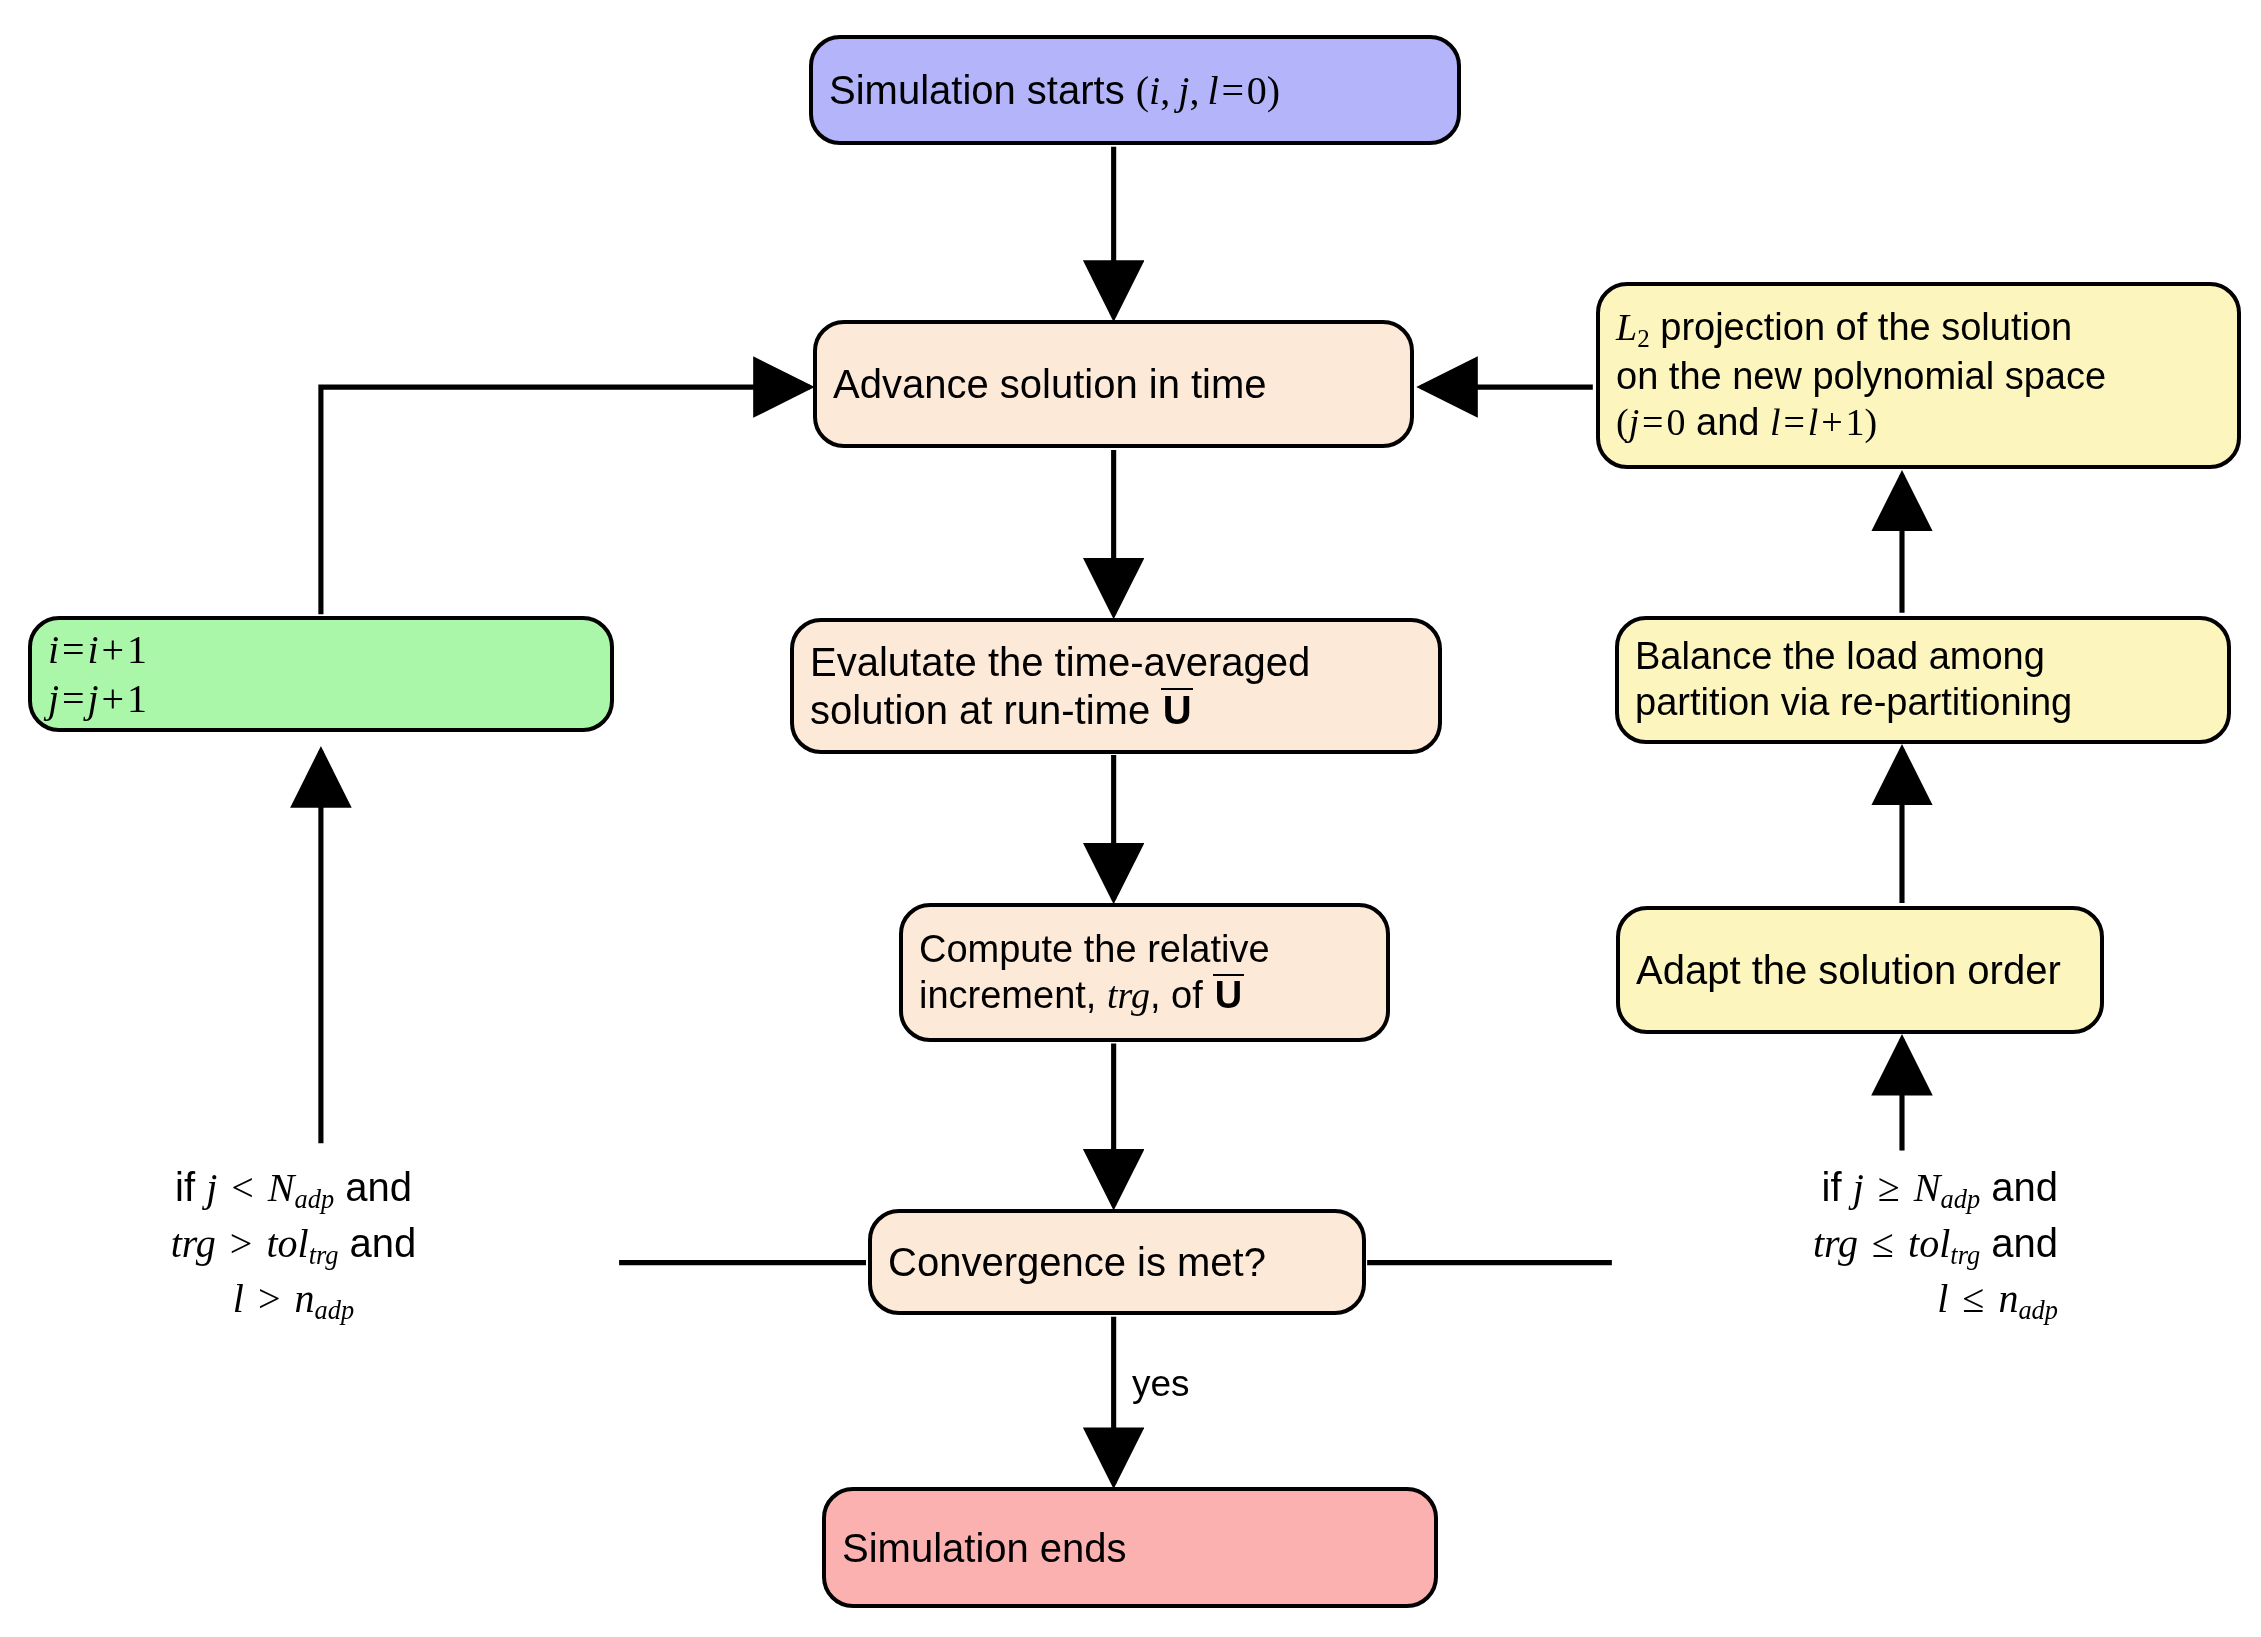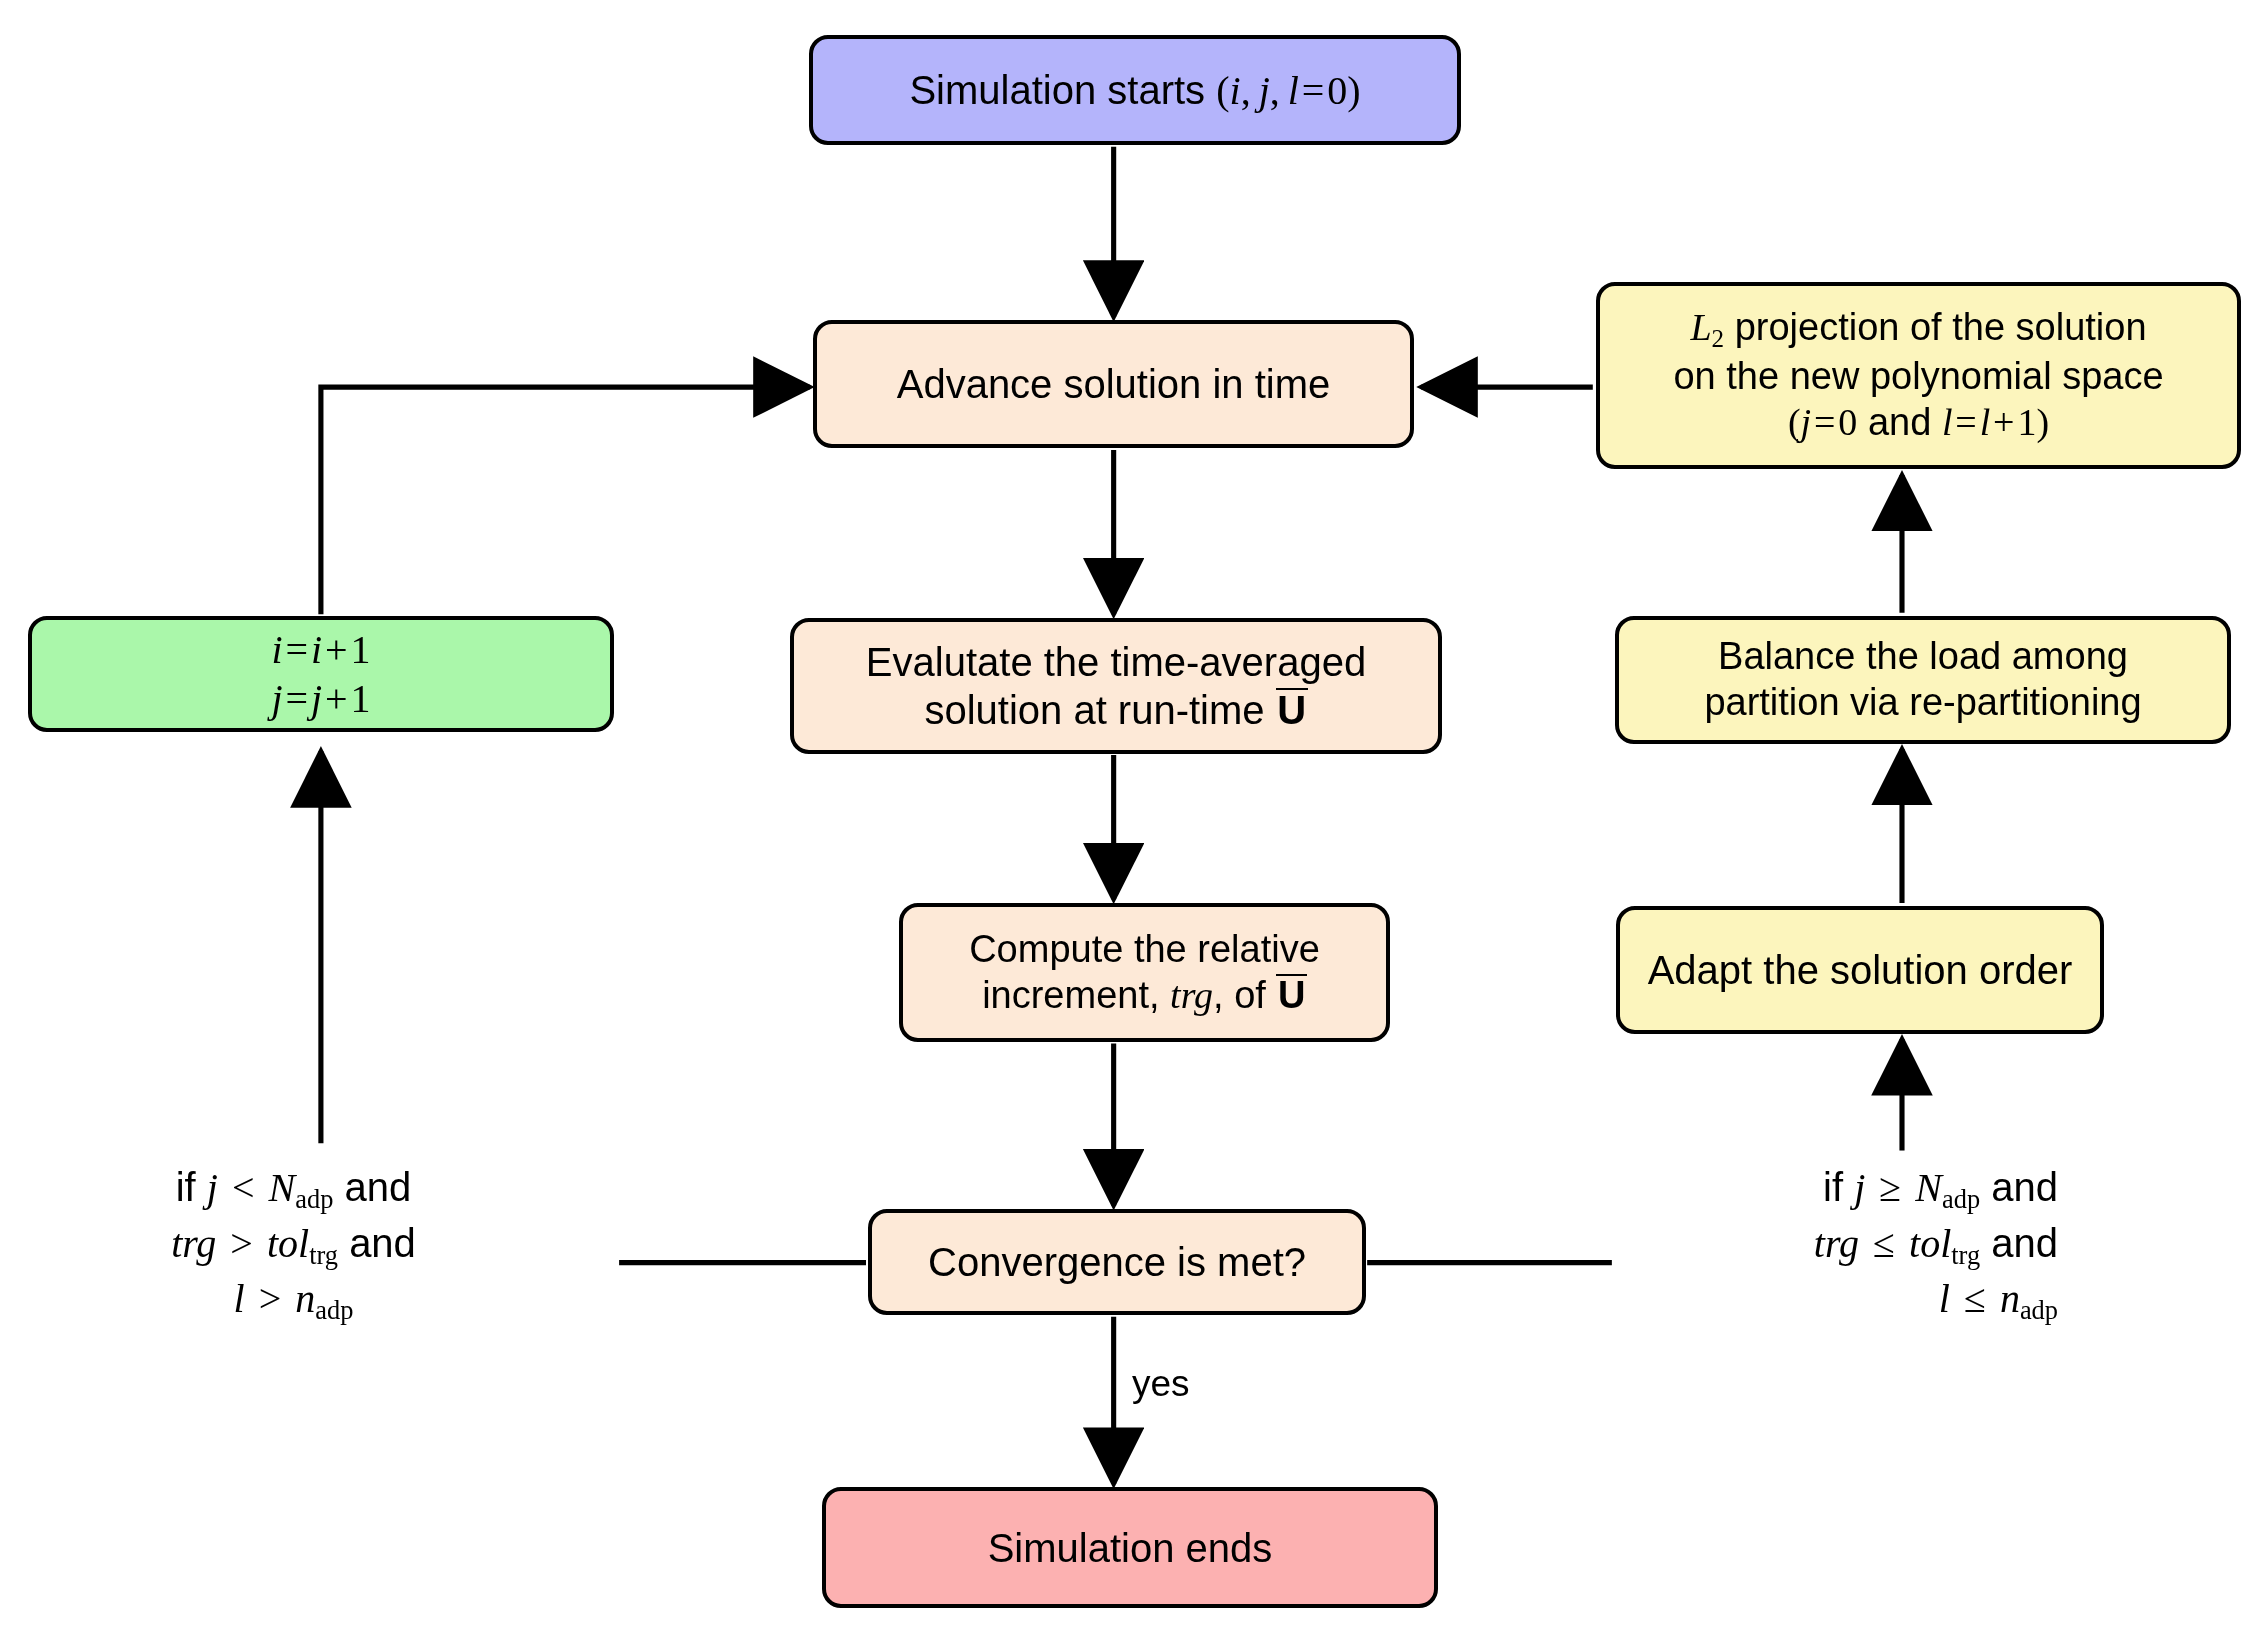--- a/index.html
+++ b/index.html
@@ -15,41 +15,41 @@
     overflow:hidden;
   }
   svg.wires{
     position:absolute; left:0; top:0; width:2261px; height:1638px;
     pointer-events:none;
   }
   .node{
     position:absolute;
     box-sizing:border-box;
     border:4.4px solid #000000;
-    border-radius:19px;
+    border-radius:31px;
     display:flex;
     align-items:center;
     justify-content:center;
-    text-align:center;
+    text-align:left;
     line-height:1.20;
     font-size:40px;
     padding:22px 16px;
   }
   .node .txt{ width:100%; }
   .blue  { background:#b4b4fb; }
   .peach { background:#fde9d7; }
   .yellow{ background:#fcf5bd; }
   .green { background:#aaf7aa; }
   .pink  { background:#fcb1b1; }
 
   
   .mi{ font-family:"Liberation Serif", serif; font-style:italic; }
   .mn{ font-family:"Liberation Serif", serif; font-style:normal; }
   .op{ font-family:"Liberation Serif", serif; font-style:normal; padding:0 2.9px;}
-  .sub{ font-size:0.66em; vertical-align:-0.28em; font-family:"Liberation Serif", serif; }
+  .sub{ font-size:0.66em; vertical-align:-0.28em; font-family:"Liberation Serif", serif; font-style:italic;}
   .ovl{ font-weight:bold; border-top:2.9px solid #000; padding:0 1.5px; line-height:1.0; display:inline-block;}
   .cond{
     position:absolute;
     font-size:40px;
     line-height:1.30;
     text-align:center;
     font-family:"Liberation Sans", sans-serif;
   }
   .cond .row{ white-space:nowrap; }
   .edge-label{

